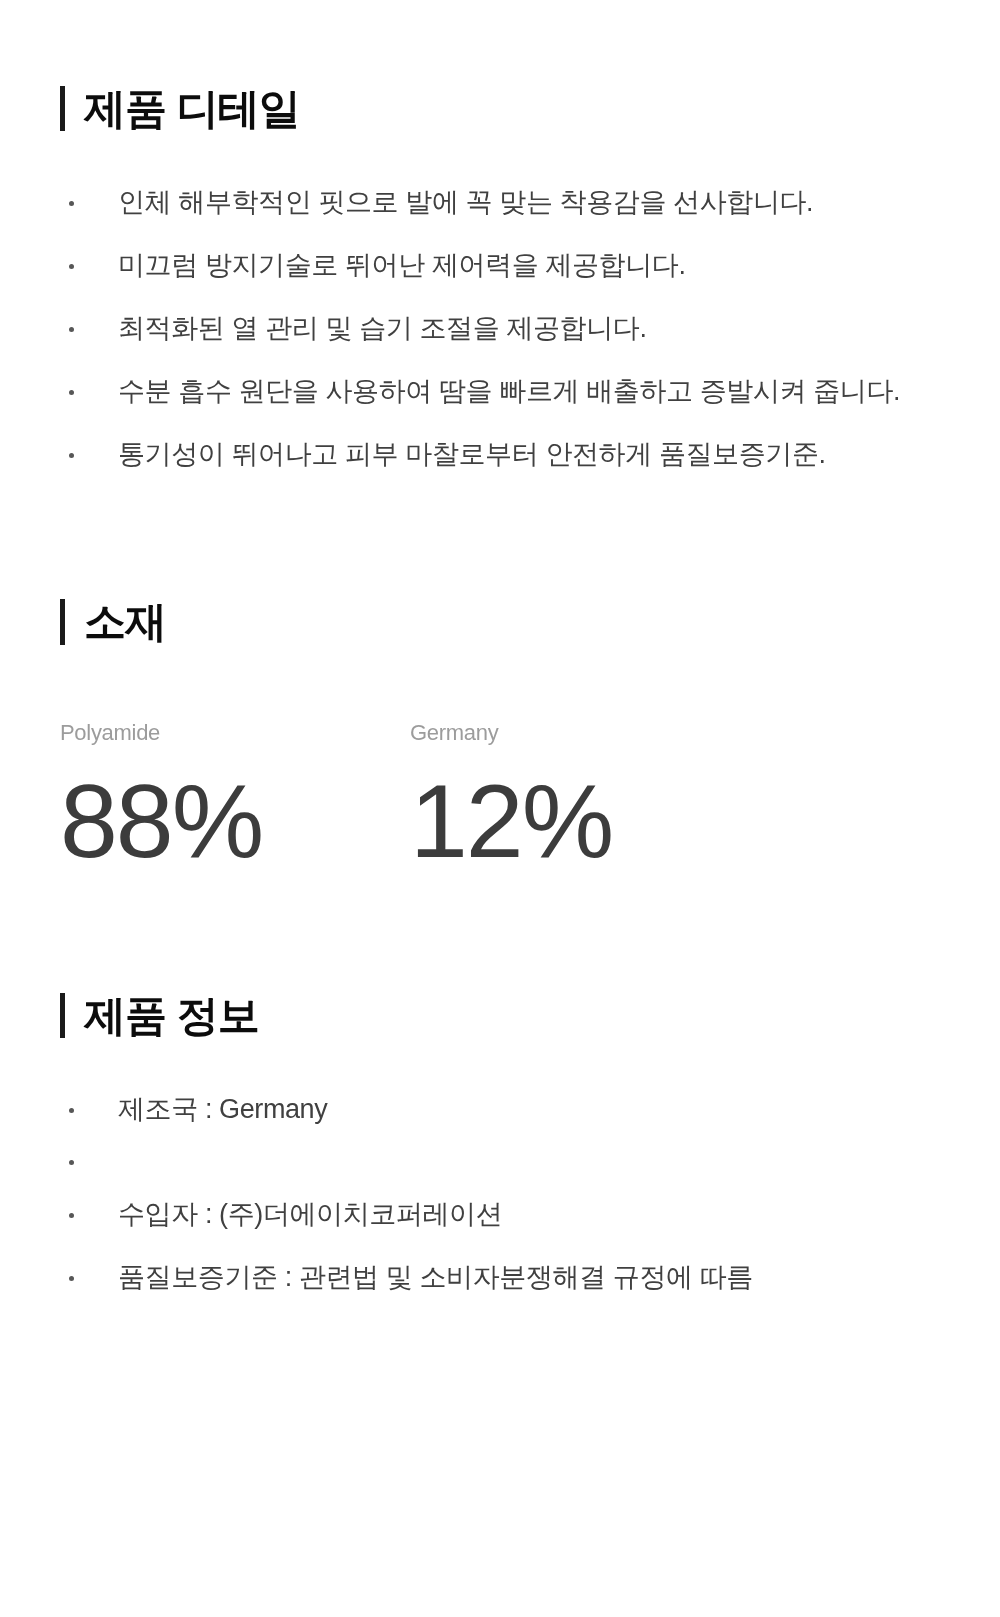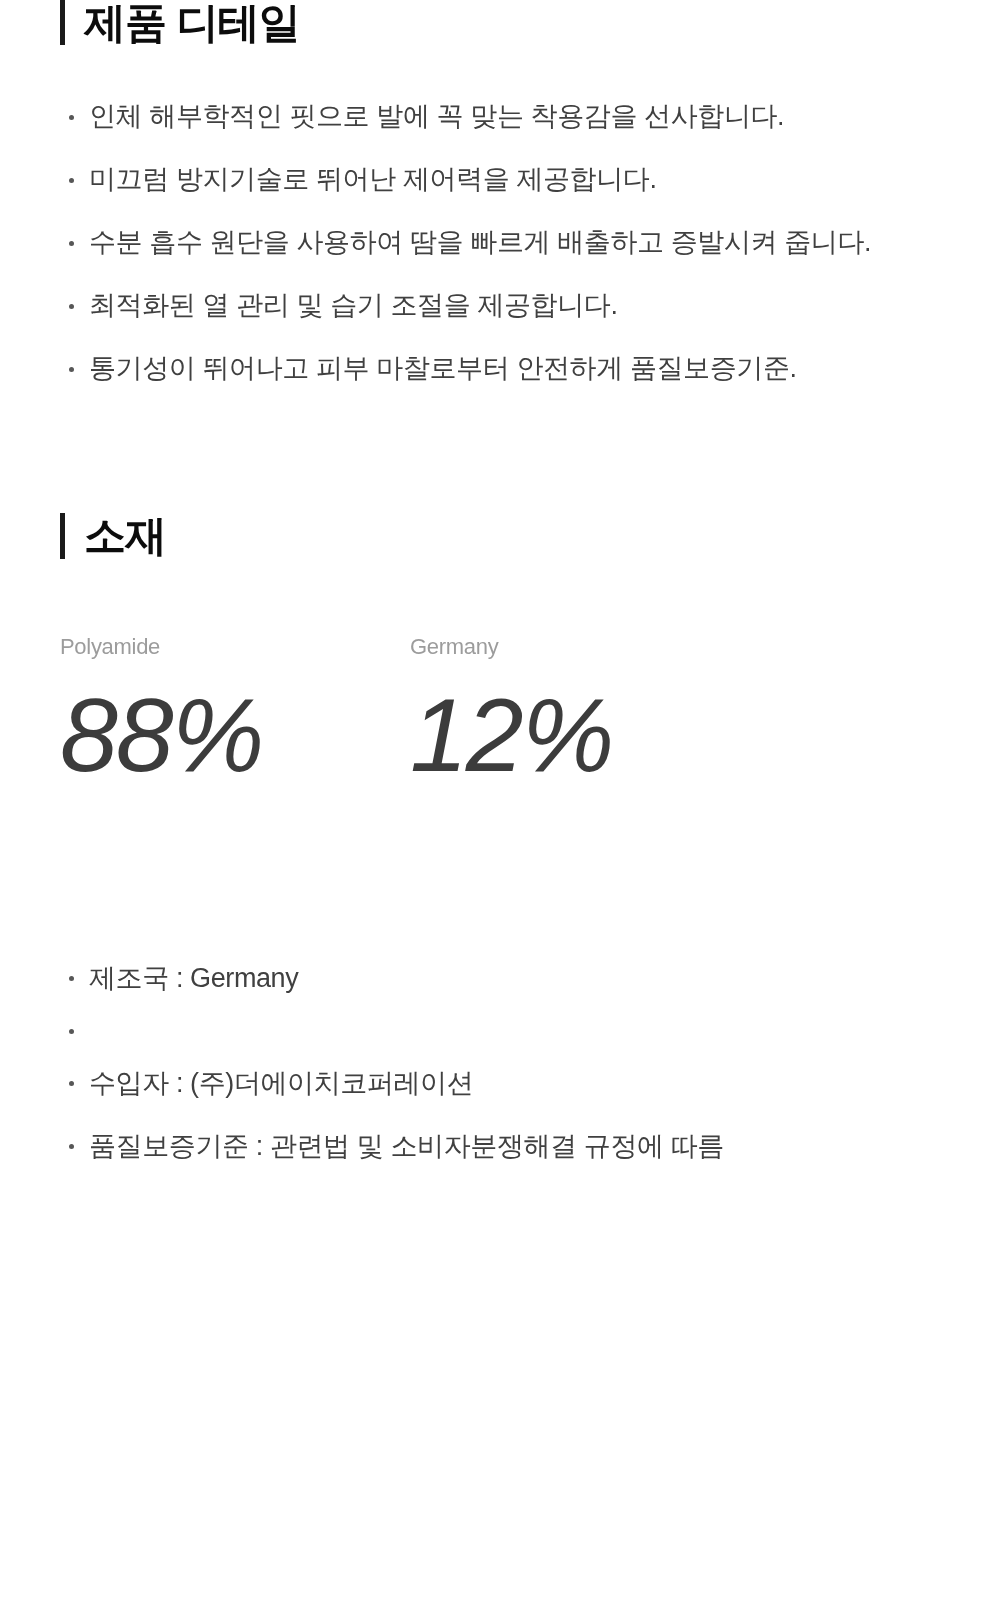--- a/index.html
+++ b/index.html
@@ -41,33 +41,34 @@
   }
   ul.bullet-list li {
     display: flex;
     align-items: center;
     font-size: 27px;
     line-height: 28px;
     color: #404040;
     letter-spacing: -0.4px;
     margin-bottom: 35px;
     padding-left: 9px;
+    gap: 29px;
   }
   .dot {
     flex: 0 0 auto;
     width: 5px;
     height: 5px;
     border-radius: 50%;
     background: #575757;
     margin-right: 15px;
     margin-top: 2px;
   }
 
   
-  .section-detail   { }
+  .section-detail   { padding-top: 86px; }
   .section-material { padding-top: 96px; }
   .section-info     { padding-top: 120px; }
 
   
   .material-row {
     display: flex;
     margin-top: 76px;
   }
   .material-col { width: 350px; }
   .material-name {
@@ -76,21 +77,20 @@
     color: #9c9c9c;
     letter-spacing: -0.3px;
   }
   .material-percent {
     margin-top: 24px;
     font-size: 104px;
     line-height: 1;
     font-weight: 500;
     color: #3c3c3c;
     letter-spacing: -2px;
-    font-style: italic;
   }
 </style>
 </head>
 <body>
 
 <div class="page">
 
   <section class="section-detail">
     <div class="section-title">
       <span class="accent-bar"></span>
@@ -103,26 +103,26 @@
           <span>인체 해부학적인 핏으로 발에 꼭 맞는 착용감을 선사합니다.</span>
         </li>
 
         <li>
           <span class="dot"></span>
           <span>미끄럼 방지기술로 뛰어난 제어력을 제공합니다.</span>
         </li>
 
         <li>
           <span class="dot"></span>
-          <span>수분 흡수 원단을 사용하여 땀을 빠르게 배출하고 증발시켜 줍니다.</span>
+          <span>최적화된 열 관리 및 습기 조절을 제공합니다.</span>
         </li>
 
         <li>
           <span class="dot"></span>
-          <span>최적화된 열 관리 및 습기 조절을 제공합니다.</span>
+          <span>수분 흡수 원단을 사용하여 땀을 빠르게 배출하고 증발시켜 줍니다.</span>
         </li>
 
         <li>
           <span class="dot"></span>
           <span>통기성이 뛰어나고 피부 마찰로부터 안전하게 품질보증기준.</span>
         </li>
       </ul>
   </section>
 
   <section class="section-material">
@@ -140,20 +140,21 @@
         <div class="material-col">
           <div class="material-name">Germany</div>
           <div class="material-percent">12%</div>
         </div>
       </div>
   </section>
 
   <section class="section-info">
     <div class="section-title">
       <span class="accent-bar"></span>
+      <span>제품 정보</span>
     </div>
     <ul class="bullet-list">
 
         <li>
           <span class="dot"></span>
           <span>제조국 : Germany</span>
         </li>
 
         <li>
           <span class="dot"></span>

